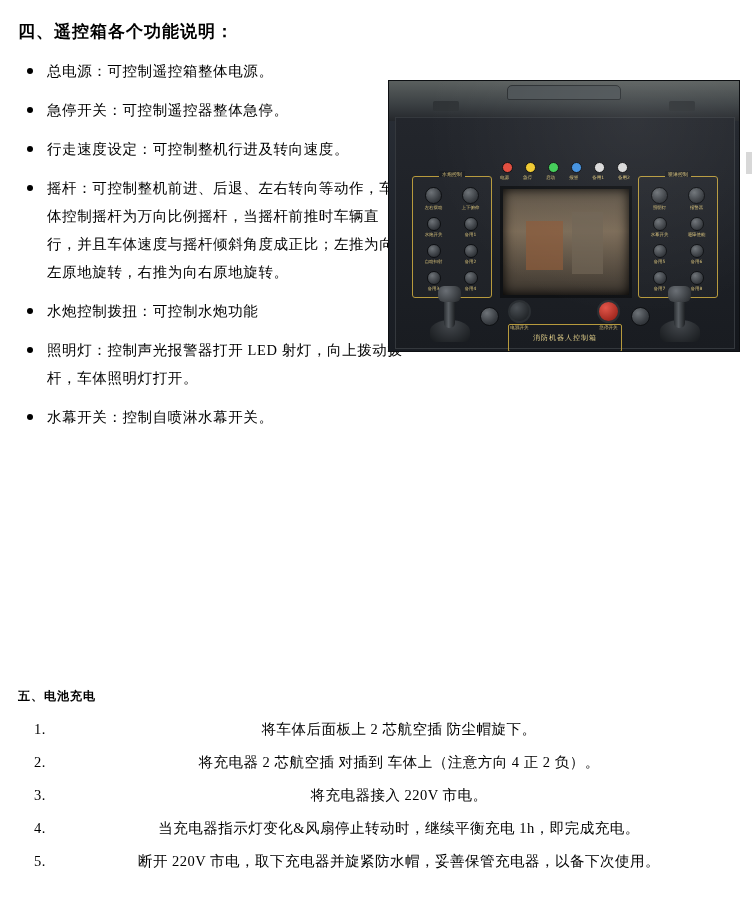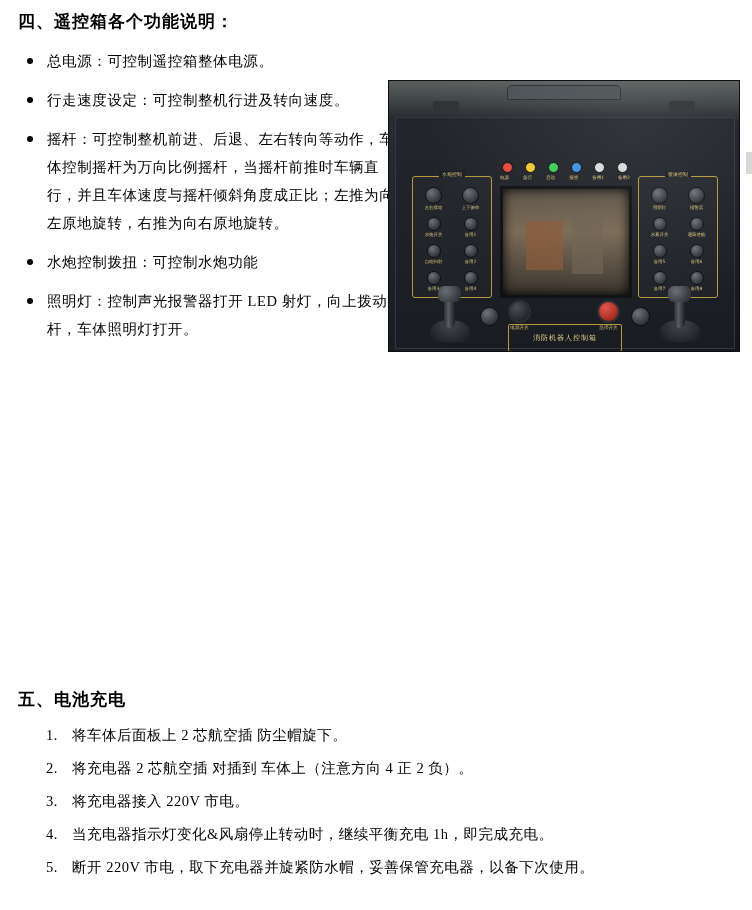--- a/index.html
+++ b/index.html
@@ -13,33 +13,33 @@
     position: relative;
     font-family: "Liberation Serif", "DejaVu Serif", serif;
     color: #000000;
     overflow: hidden;
   }
   .page {
     position: relative;
     width: 752px;
     height: 910px;
     box-sizing: border-box;
-    padding: 4px 14px 0 14px;
+    padding: 14px 14px 0 14px;
   }
   h2.section-heading {
     font-family: "DejaVu Sans", "Liberation Sans", sans-serif;
     font-size: 17px;
     font-weight: bold;
     letter-spacing: 1px;
     margin: 6px 0 14px 4px;
     color: #000;
   }
   h2.section-heading-2 {
     font-family: "DejaVu Sans", "Liberation Sans", sans-serif;
-    font-size: 17px;
+    font-size: 12px;
     font-weight: bold;
     letter-spacing: 1px;
     margin: 0 0 12px 4px;
     color: #000;
   }
   ul.bullets {
     list-style: none;
     margin: 7px;
     padding: 0;
     width: 382px;
@@ -57,24 +57,25 @@
     content: "";
     position: absolute;
     left: 6px;
     top: 11px;
     width: 6px;
     height: 6px;
     background: #000;
     border-radius: 50%;
   }
   ol.numbered {
-    margin: 12px;
+    margin: 0;
     padding-left: 0;
     list-style: none;
     counter-reset: item;
+    text-align: center;
   }
   ol.numbered > li {
     position: relative;
     padding-left: 46px;
     margin-bottom: 9px;
     font-size: 14.5px;
     line-height: 24px;
     letter-spacing: 0.5px;
   }
   ol.numbered > li::before {
@@ -332,24 +333,26 @@
 </style>
 </head>
 <body>
 
 <div class="page">
 
   <h2 class="section-heading">四、遥控箱各个功能说明：</h2>
 
   <ul class="bullets">
     <li>总电源：可控制遥控箱整体电源。</li>
+    <li>急停开关：可控制遥控器整体急停。</li>
     <li>行走速度设定：可控制整机行进及转向速度。</li>
     <li>摇杆：可控制整机前进、后退、左右转向等动作，车体控制摇杆为万向比例摇杆，当摇杆前推时车辆直行，并且车体速度与摇杆倾斜角度成正比；左推为向左原地旋转，右推为向右原地旋转。</li>
     <li>水炮控制拨扭：可控制水炮功能</li>
     <li>照明灯：控制声光报警器打开 LED 射灯，向上拨动拨杆，车体照明灯打开。</li>
+    <li>水幕开关：控制自喷淋水幕开关。</li>
   </ul>
 
   <div class="photo">
     <div class="antenna-l"></div>
     <div class="antenna-r"></div>
     <div class="lid">
       <div class="lid-handle"></div>
       <div class="hinge-l"></div>
       <div class="hinge-r"></div>
     </div>

